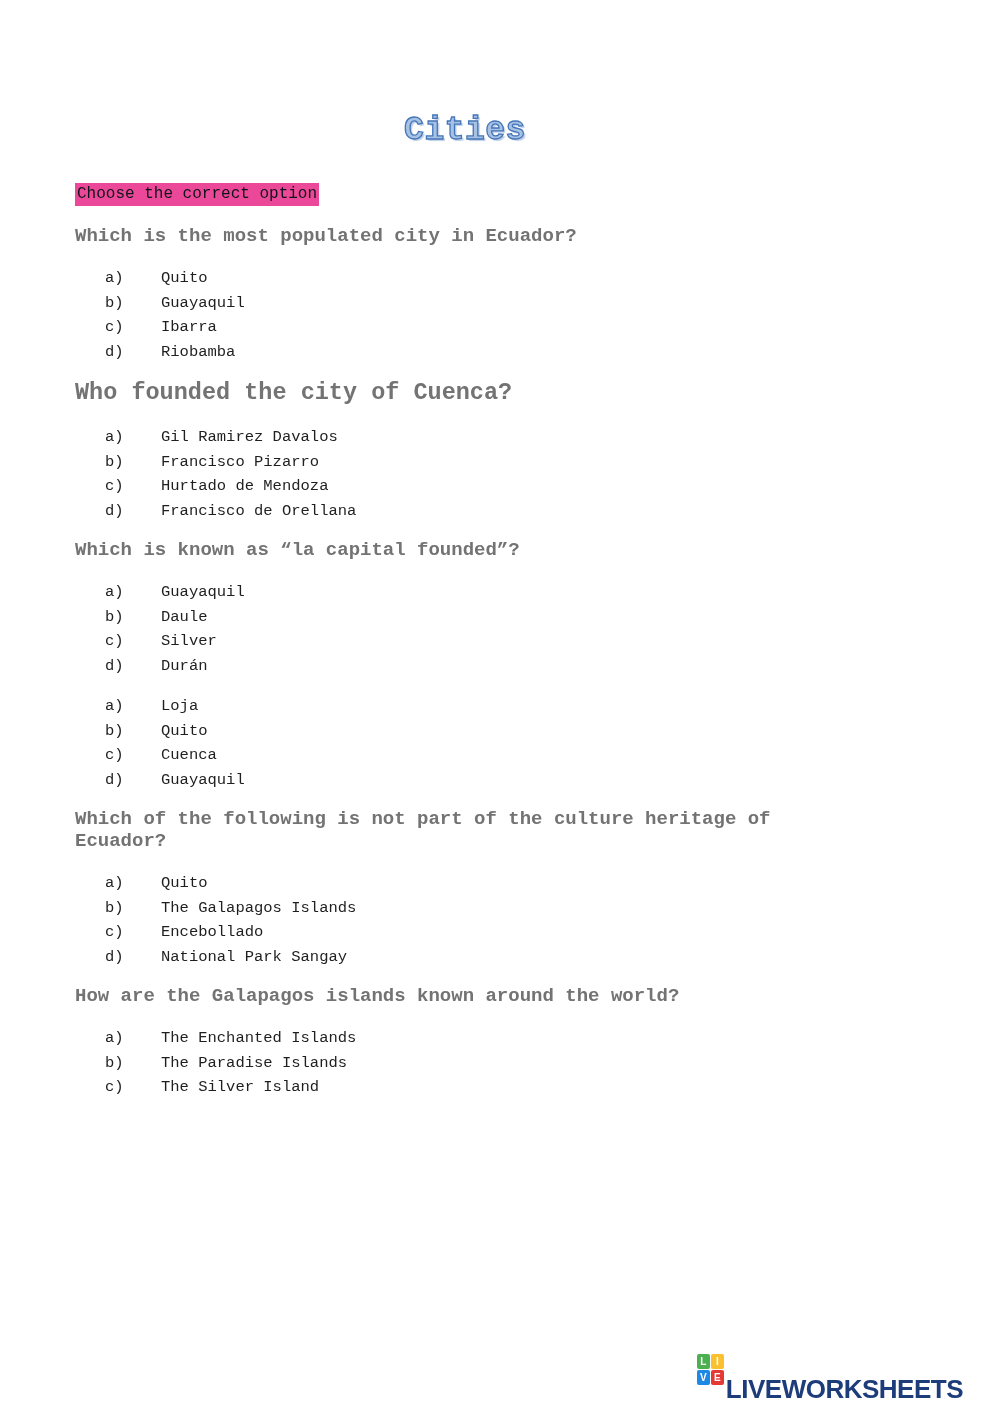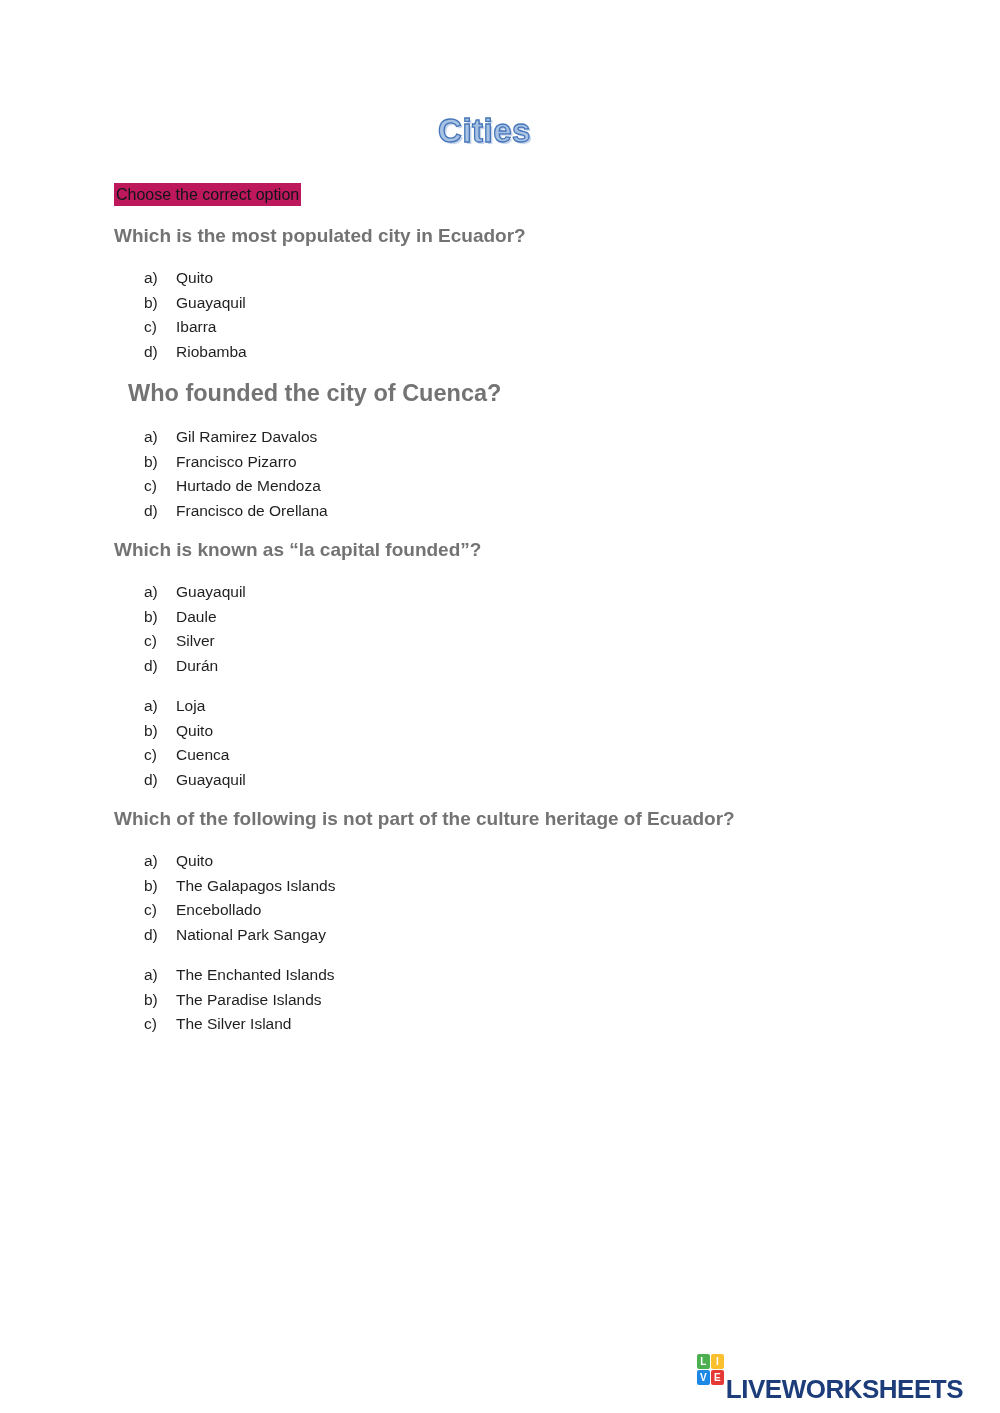--- a/index.html
+++ b/index.html
@@ -9,21 +9,22 @@
     position: relative;
     width: 1000px;
     height: 1413px;
     margin: 0 auto;
     background: #ffffff;
     font-family: "Liberation Sans", sans-serif;
     overflow: hidden;
   }
 
   .content {
-    padding: 112px 145px 0 114px;
+    padding: 112px 145px 0 75px;
+    font-family: Liberation Mono, monospace;
   }
 
   .doc-title {
     margin: 0 0 33px 0;
     text-align: center;
     font-size: 33px;
     line-height: 38px;
     font-weight: 700;
     color: #a8c2e4;
     -webkit-text-stroke: 1.3px #4576b9;
@@ -47,21 +48,20 @@
     margin: 0 0 19px 0;
     font-size: 19px;
     line-height: 22px;
     font-weight: 700;
     color: #737373;
   }
 
   .question-title.large {
     font-size: 23.5px;
     line-height: 26px;
-    margin-left: 14px;
   }
 
   .options {
     list-style: none;
     margin: 0 0 16px 0;
     padding: 0 0 0 30px;
   }
 
   .option {
     display: flex;
@@ -70,21 +70,21 @@
     line-height: 24.5px;
     color: #1f1f1f;
     cursor: pointer;
   }
 
   .option-letter {
     flex: 0 0 32px;
     width: 32px;
   }
 
-  .option-text { flex: 1; }
+  .option-text { flex: 1; margin-left: 24px; }
 
   .footer-logo {
     position: absolute;
     right: 37px;
     bottom: 8px;
     display: flex;
     align-items: center;
     gap: 2px;
     cursor: pointer;
   }
@@ -117,21 +117,21 @@
 </style>
 </head>
 <body>
 
 <div class="page">
   <div class="content">
 
     <h1 class="doc-title">Cities</h1>
 
     <div>
-      <span class="instruction" style="background: #be185d;">Choose the correct option</span>
+      <span class="instruction" style="background: #ec4899;">Choose the correct option</span>
     </div>
 
     <div id="questions-container">
   <section class="question">
     <h2 class="question-title">Which is the most populated city in Ecuador?</h2>
     <ol class="options">
   <li class="option">
     <span class="option-letter">a)</span>
     <span class="option-text">Quito</span>
   </li>
@@ -246,20 +246,21 @@
   </li>
 
   <li class="option">
     <span class="option-letter">d)</span>
     <span class="option-text">National Park Sangay</span>
   </li>
 </ol>
   </section>
 
   <section class="question">
+    <h2 class="question-title">How are the Galapagos islands known around the world?</h2>
     <ol class="options">
   <li class="option">
     <span class="option-letter">a)</span>
     <span class="option-text">The Enchanted Islands</span>
   </li>
 
   <li class="option">
     <span class="option-letter">b)</span>
     <span class="option-text">The Paradise Islands</span>
   </li>

